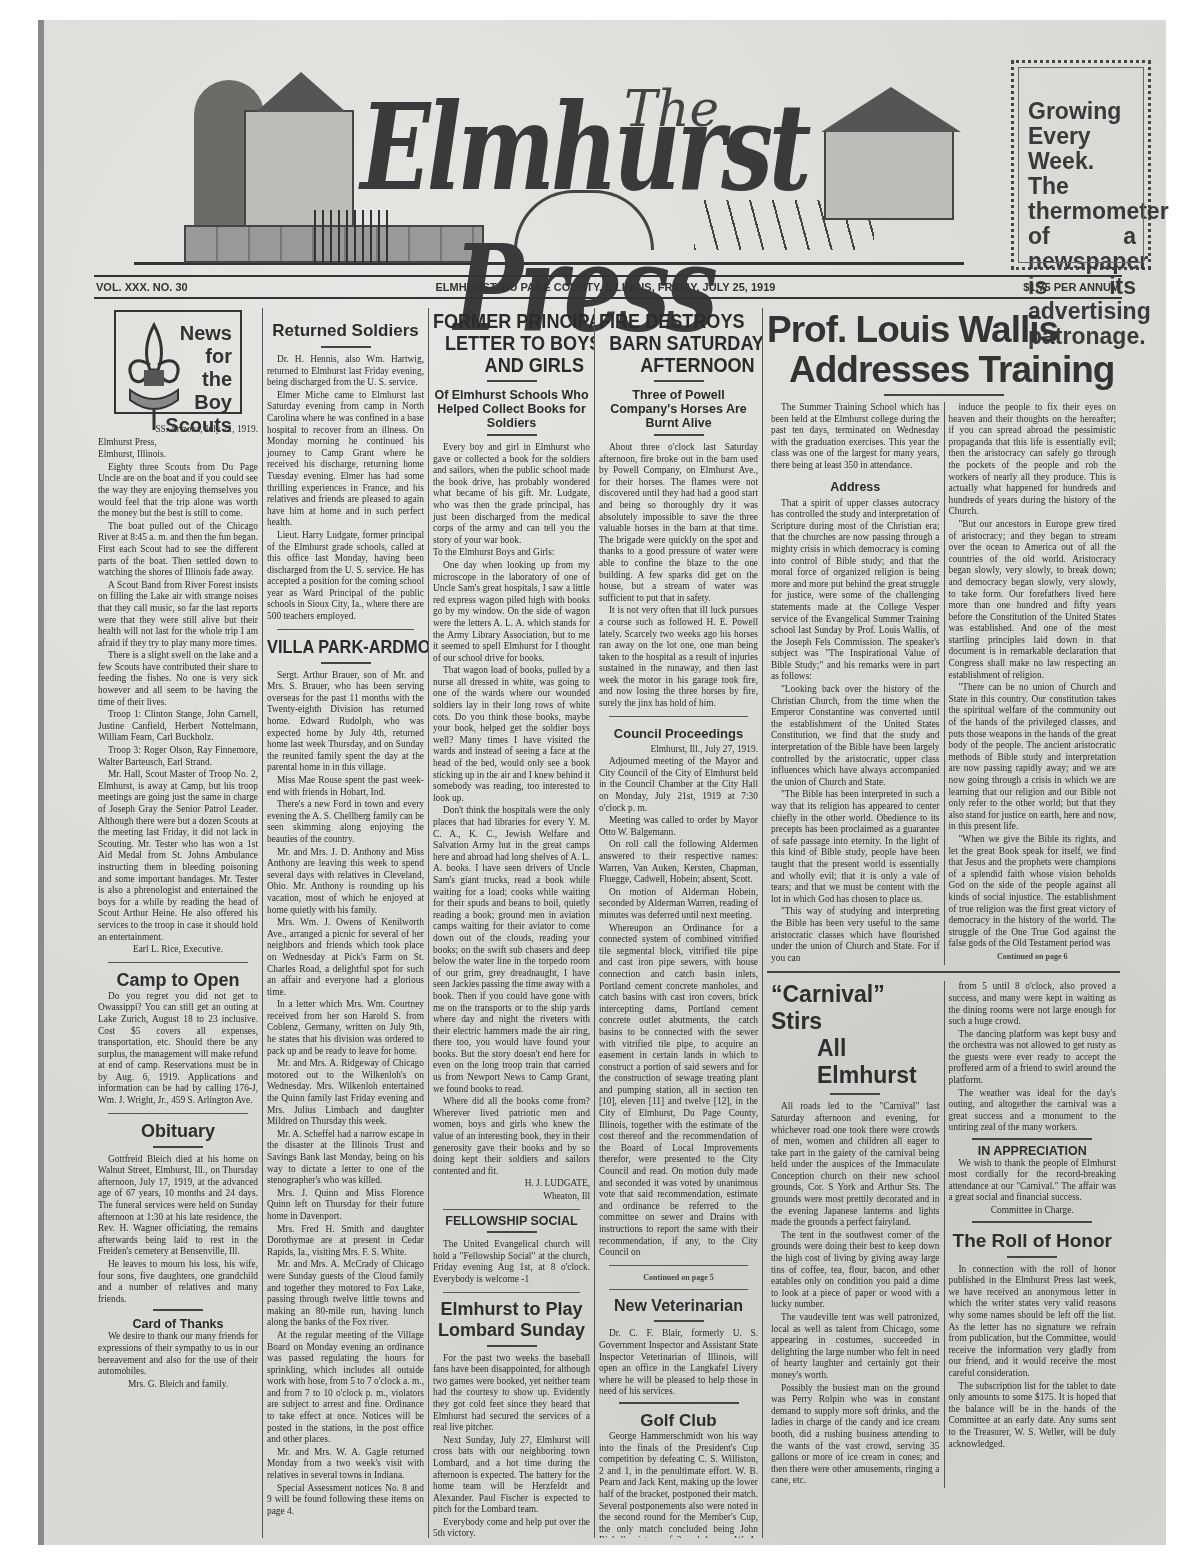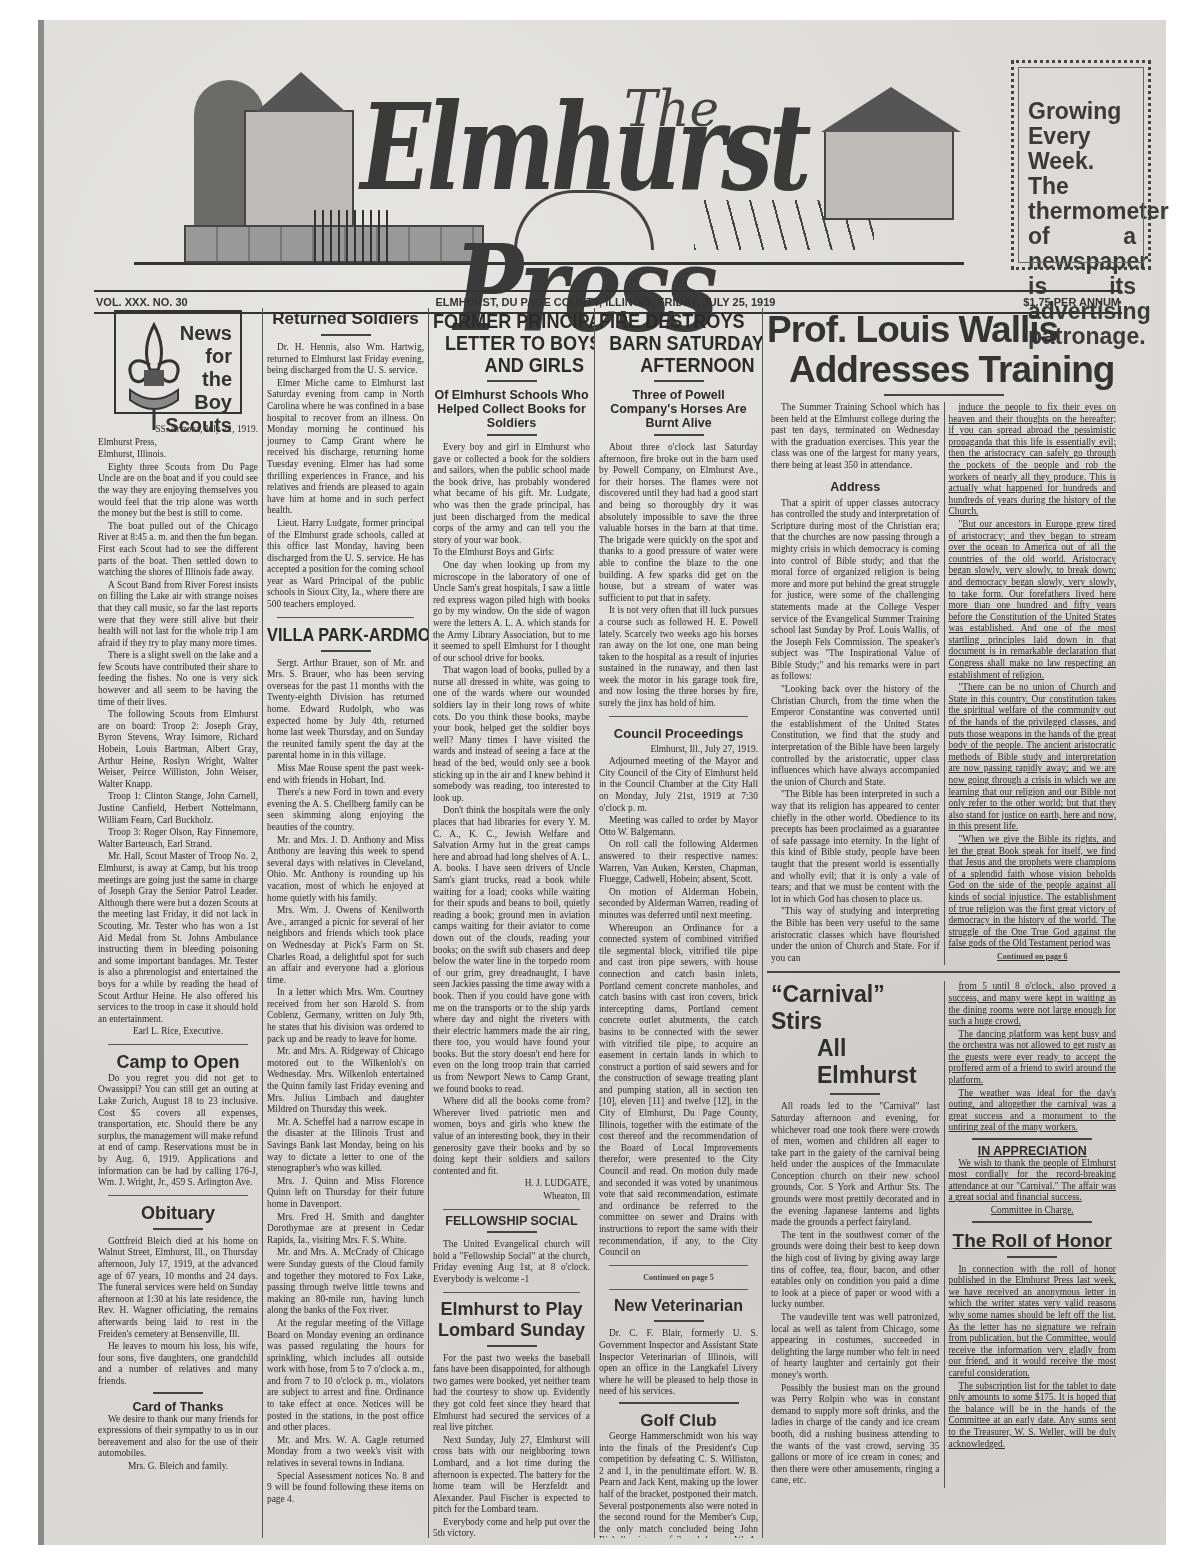--- a/index.html
+++ b/index.html
@@ -39,21 +39,21 @@
   .slogan-box {
     position: absolute; left: 917px; top: 30px; width: 140px; height: 210px;
     border: 3px dotted #444; outline: 1px solid #666; outline-offset: -8px;
     padding: 36px 12px 10px 14px; font-family: "Liberation Sans", sans-serif; font-weight: bold;
     font-size: 23px; line-height: 25px; color: #3a3a3a; text-align: justify;
   }
   .dateline {
     position: absolute; left: 50px; top: 255px; width: 1028px; height: 24px;
     border-top: 2px solid #333; border-bottom: 2px solid #333;
     font-family: "Liberation Sans", sans-serif; font-weight: bold; font-size: 11px; color: #333;
-    display: flex; justify-content: space-between; align-items: center; padding: 0 2px; margin-top: 15px;
+    display: flex; justify-content: space-between; align-items: center; padding: 0 2px;
   }
   
   .columns { position: absolute; left: 50px; top: 288px; width: 1030px; height: 1230px; }
   .col { position: absolute; top: 0; height: 1230px; overflow: hidden; font-size: 9.4px; line-height: 11.6px; text-align: justify; padding: 0 4px; }
   .col + .col { border-left: 1px solid #555; }
   .c1 { left: 0; width: 168px; }
   .c2 { left: 168px; width: 166px; }
   .c3 { left: 334px; width: 166px; }
   .c4 { left: 500px; width: 168px; }
   .c5 { left: 668px; width: 362px; }
@@ -66,21 +66,21 @@
   .right { text-align: right; text-indent: 0; }
   .scout-box { border: 2px solid #333; height: 104px; position: relative; margin: 2px 16px 10px; }
   .scout-emblem { position: absolute; left: 8px; top: 8px; width: 60px; height: 112px; }
   .scout-title { position: absolute; right: 8px; top: 10px; width: 70px; text-align: right;
     font-family: "Liberation Sans", sans-serif; font-weight: bold; font-size: 20px; line-height: 23px; color: #333; }
   .hl-condensed { font-family: "Liberation Sans", sans-serif; font-weight: bold; font-size: 21px; line-height: 22px; transform: scaleX(0.86); transform-origin: left; white-space: nowrap; }
   .hl-sub { font-family: "Liberation Sans", sans-serif; font-weight: bold; font-size: 12.5px; line-height: 14px; text-align: center; text-indent: 0; }
   .wallis-title { font-family: "Liberation Sans", sans-serif; font-weight: bold; font-size: 37px; line-height: 40px; color: #333; letter-spacing: -1px; }
   .twocol { display: flex; gap: 0; }
   .twocol > div { width: 50%; padding: 0 4px; }
-  .twocol > div + div { border-left: 1px solid #555; text-decoration: underline; }
+  .twocol > div + div { border-left: 1px solid #555; }
   .sig { text-align: right; text-indent: 0; }
   .continued { font-size: 8px; text-align: center; text-indent: 0; font-weight: bold; color: #444; }
 </style>
 </head>
 <body>
 
 <div class="page">
 
   <div class="masthead">
     <div class="mast-art">
@@ -123,41 +123,40 @@
           <div>Scouts</div>
         </div>
       </div>
       <p class="right">SS. Arizona, July 21, 1919.</p>
       <p style="text-indent:0">Elmhurst Press,</p>
       <p style="text-indent:0">Elmhurst, Illinois.</p>
       <p>Eighty three Scouts from Du Page Uncle are on the boat and if you could see the way they are enjoying themselves you would feel that the trip alone was worth the money but the best is still to come.</p>
       <p>The boat pulled out of the Chicago River at 8:45 a. m. and then the fun began. First each Scout had to see the different parts of the boat. Then settled down to watching the shores of Illinois fade away.</p>
       <p>A Scout Band from River Forest insists on filling the Lake air with strange noises that they call music, so far the last reports were that they were still alive but their health will not last for the whole trip I am afraid if they try to play many more times.</p>
       <p>There is a slight swell on the lake and a few Scouts have contributed their share to feeding the fishes. No one is very sick however and all seem to be having the time of their lives.</p>
-      <p>The following Scouts from Elmhurst are on board: Troop 2: Joseph Gray, Byron Stevens, Wray Isimore, Richard Hobein, Louis Bartman, Albert Gray, Arthur Heine, Roslyn Wright, Walter Weiser, Peirce Williston, John Weiser, Walter Knapp.</p>
       <p>Troop 1: Clinton Stange, John Carnell, Justine Canfield, Herbert Nottelmann, William Fearn, Carl Buckholz.</p>
       <p>Troop 3: Roger Olson, Ray Finnemore, Walter Barteusch, Earl Strand.</p>
       <p>Mr. Hall, Scout Master of Troop No. 2, Elmhurst, is away at Camp, but his troop meetings are going just the same in charge of Joseph Gray the Senior Patrol Leader. Although there were but a dozen Scouts at the meeting last Friday, it did not lack in Scouting. Mr. Tester who has won a 1st Aid Medal from St. Johns Ambulance instructing them in bleeding poisoning and some important bandages. Mr. Tester is also a phrenologist and entertained the boys for a while by reading the head of Scout Arthur Heine. He also offered his services to the troop in case it should hold an entertainment.</p>
       <p class="center">Earl L. Rice, Executive.</p>
       <div class="sep"></div>
       <div class="h-big center" style="font-size:18px;line-height:22px">Camp to Open</div>
       <p>Do you regret you did not get to Owassippi? You can still get an outing at Lake Zurich, August 18 to 23 inclusive. Cost $5 covers all expenses, transportation, etc. Should there be any surplus, the management will make refund at end of camp. Reservations must be in by Aug. 6, 1919. Applications and information can be had by calling 176-J, Wm. J. Wright, Jr., 459 S. Arlington Ave.</p>
       <div class="sep"></div>
       <div class="h-big center" style="font-size:18px;line-height:22px">Obituary</div>
       <div class="rule"></div>
       <p>Gottfreid Bleich died at his home on Walnut Street, Elmhurst, Ill., on Thursday afternoon, July 17, 1919, at the advanced age of 67 years, 10 months and 24 days. The funeral services were held on Sunday afternoon at 1:30 at his late residence, the Rev. H. Wagner officiating, the remains afterwards being laid to rest in the Freiden's cemetery at Bensenville, Ill.</p>
       <p>He leaves to mourn his loss, his wife, four sons, five daughters, one grandchild and a number of relatives and many friends.</p>
       <div class="rule"></div>
       <div class="hl-sub">Card of Thanks</div>
       <p>We desire to thank our many friends for expressions of their sympathy to us in our bereavement and also for the use of their automobiles.</p>
       <p class="center">Mrs. G. Bleich and family.</p>
     </div>
 
     <div class="col c2">
-      <div class="h-big center" style="font-size:17px;line-height:22px;margin-top:0">Returned Soldiers</div>
+      <div class="h-big center" style="font-size:17px;line-height:22px;margin-top:12px">Returned Soldiers</div>
       <div class="rule"></div>
       <p>Dr. H. Hennis, also Wm. Hartwig, returned to Elmhurst last Friday evening, being discharged from the U. S. service.</p>
       <p>Elmer Miche came to Elmhurst last Saturday evening from camp in North Carolina where he was confined in a base hospital to recover from an illness. On Monday morning he continued his journey to Camp Grant where he received his discharge, returning home Tuesday evening. Elmer has had some thrilling experiences in France, and his relatives and friends are pleased to again have him at home and in such perfect health.</p>
       <p>Lieut. Harry Ludgate, former principal of the Elmhurst grade schools, called at this office last Monday, having been discharged from the U. S. service. He has accepted a position for the coming school year as Ward Principal of the public schools in Sioux City, Ia., where there are 500 teachers employed.</p>
       <div class="sep"></div>
       <div class="hl-condensed" style="font-size:19px">VILLA PARK-ARDMORE</div>
       <div class="rule"></div>
       <p>Sergt. Arthur Brauer, son of Mr. and Mrs. S. Brauer, who has been serving overseas for the past 11 months with the Twenty-eighth Division has returned home. Edward Rudolph, who was expected home by July 4th, returned home last week Thursday, and on Sunday the reunited family spent the day at the parental home in in this village.</p>
       <p>Miss Mae Rouse spent the past week-end with friends in Hobart, Ind.</p>
       <p>There's a new Ford in town and every evening the A. S. Chellberg family can be seen skimming along enjoying the beauties of the country.</p>

